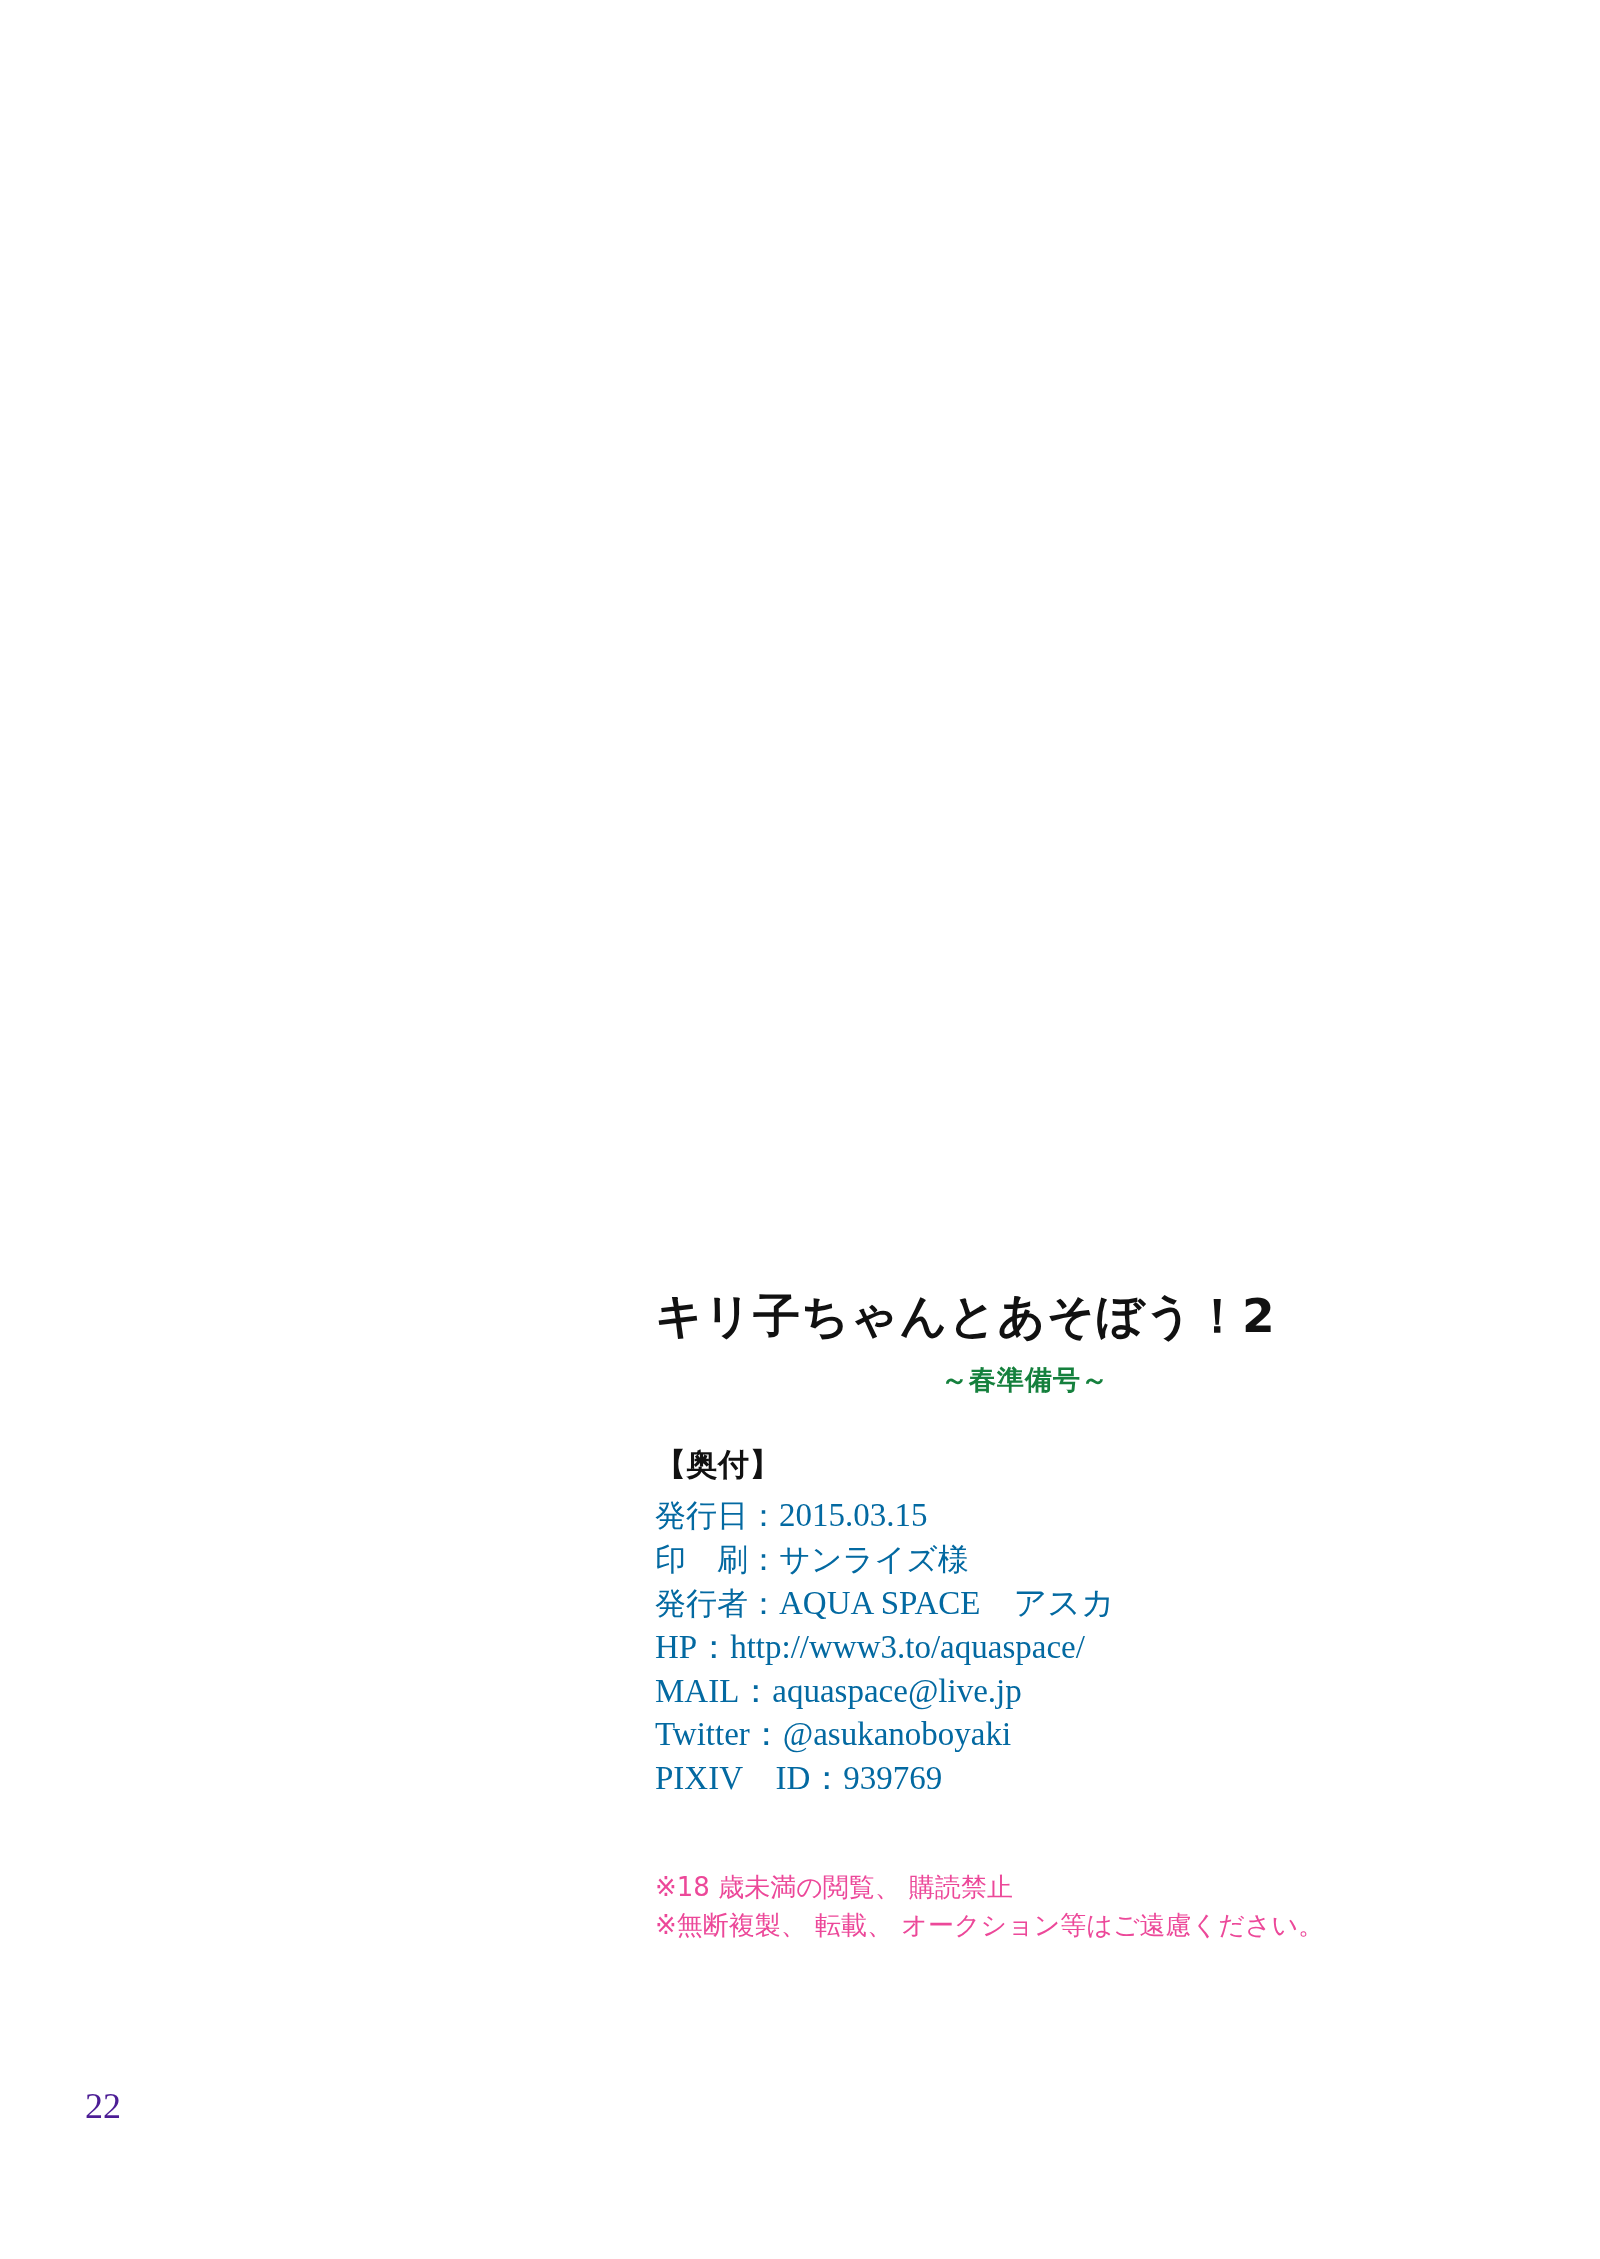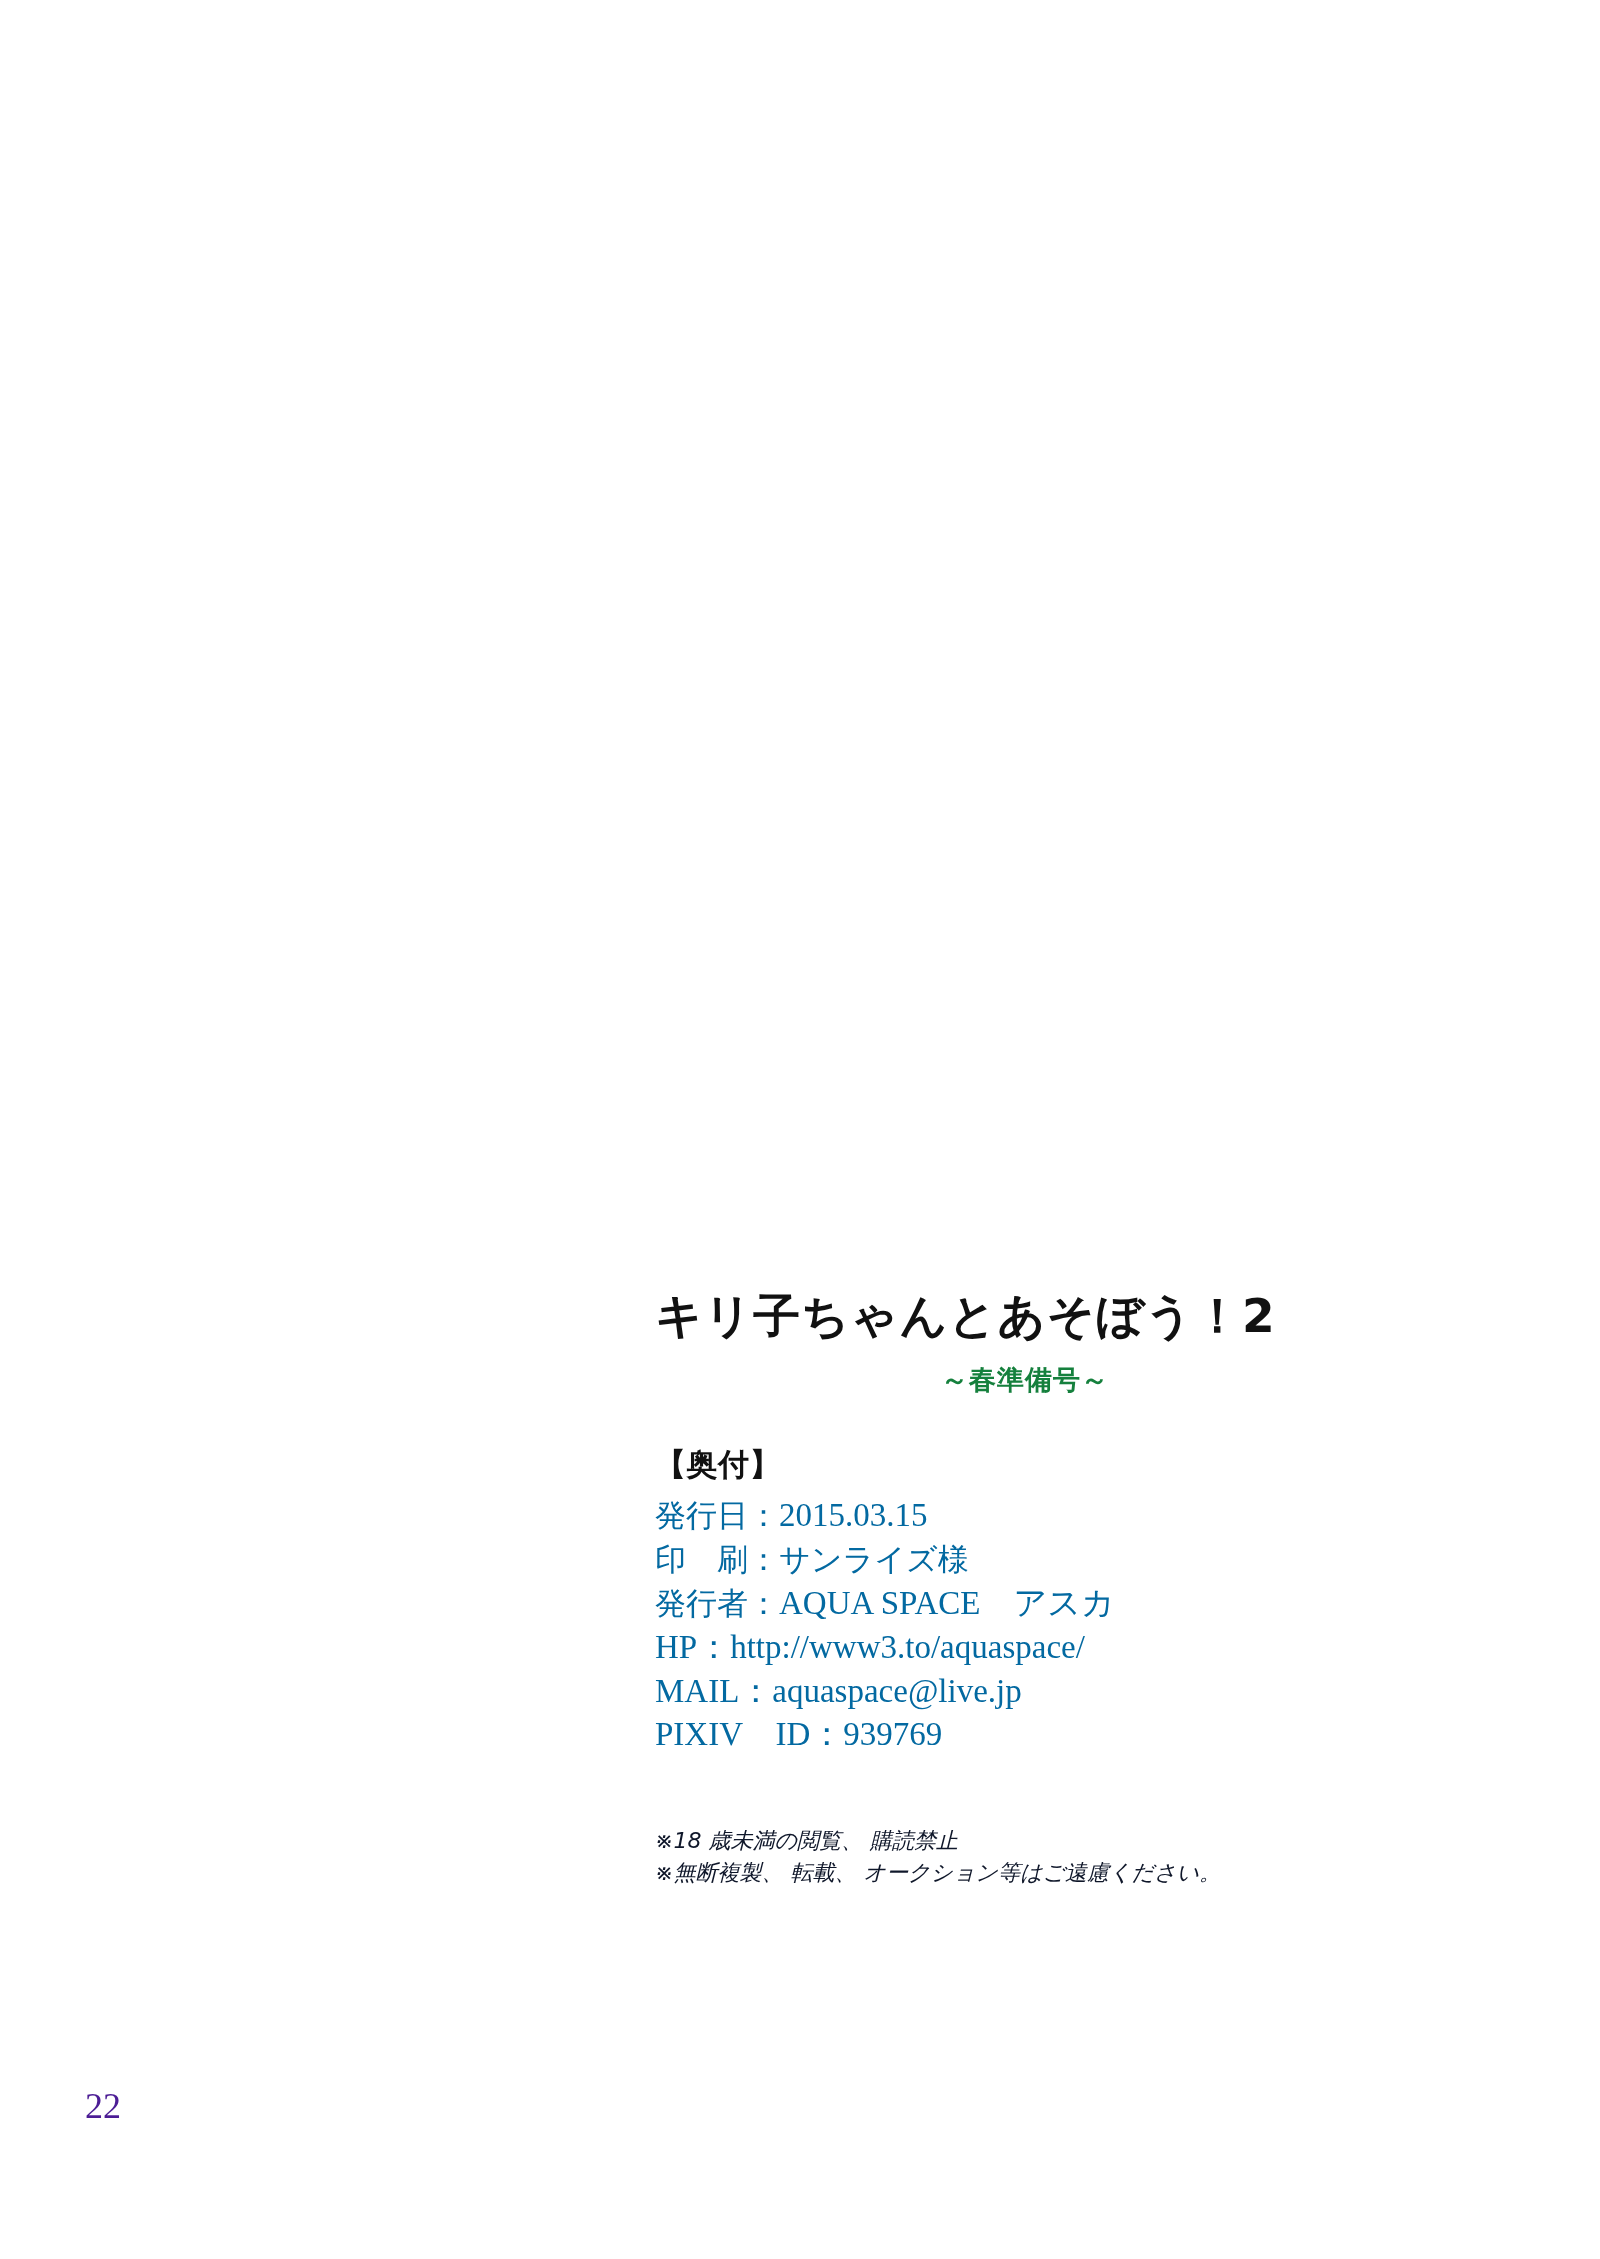--- a/index.html
+++ b/index.html
@@ -67,25 +67,24 @@
   }
   .imprint-list li .val-jp {
     font-family: "DejaVu Sans", sans-serif;
     font-size: 31px;
   }
   .notices {
     margin-top: 68px;
   }
   .notices div {
     font-family: "DejaVu Sans", sans-serif;
-    font-size: 22px;
+    font-size: 26px;
     line-height: 1.45;
-    color: #0f172a;
+    color: #ec4899;
     white-space: nowrap;
-    font-style: italic;
   }
   .page-number {
     position: absolute;
     left: 85px;
     top: 2085px;
     font-family: "Liberation Serif", serif;
     font-size: 36px;
     color: #4c1d95;
   }
 </style>
@@ -112,20 +111,23 @@
       <li>
         <span class="lbl-jp">発行者：</span><span>AQUA SPACE　アスカ</span>
       </li>
       <li>
         <span>HP：</span><span>http://www3.to/aquaspace/</span>
       </li>
       <li>
         <span>MAIL：</span><span>aquaspace@live.jp</span>
       </li>
       <li>
+        <span>Twitter：</span><span>@asukanoboyaki</span>
+      </li>
+      <li>
         <span>PIXIV　ID：</span><span>939769</span>
       </li>
     </ul>
 
     <div class="notices">
       <div>※18 歳未満の閲覧、 購読禁止</div>
       <div>※無断複製、 転載、 オークション等はご遠慮ください。</div>
     </div>
 
   </div>

